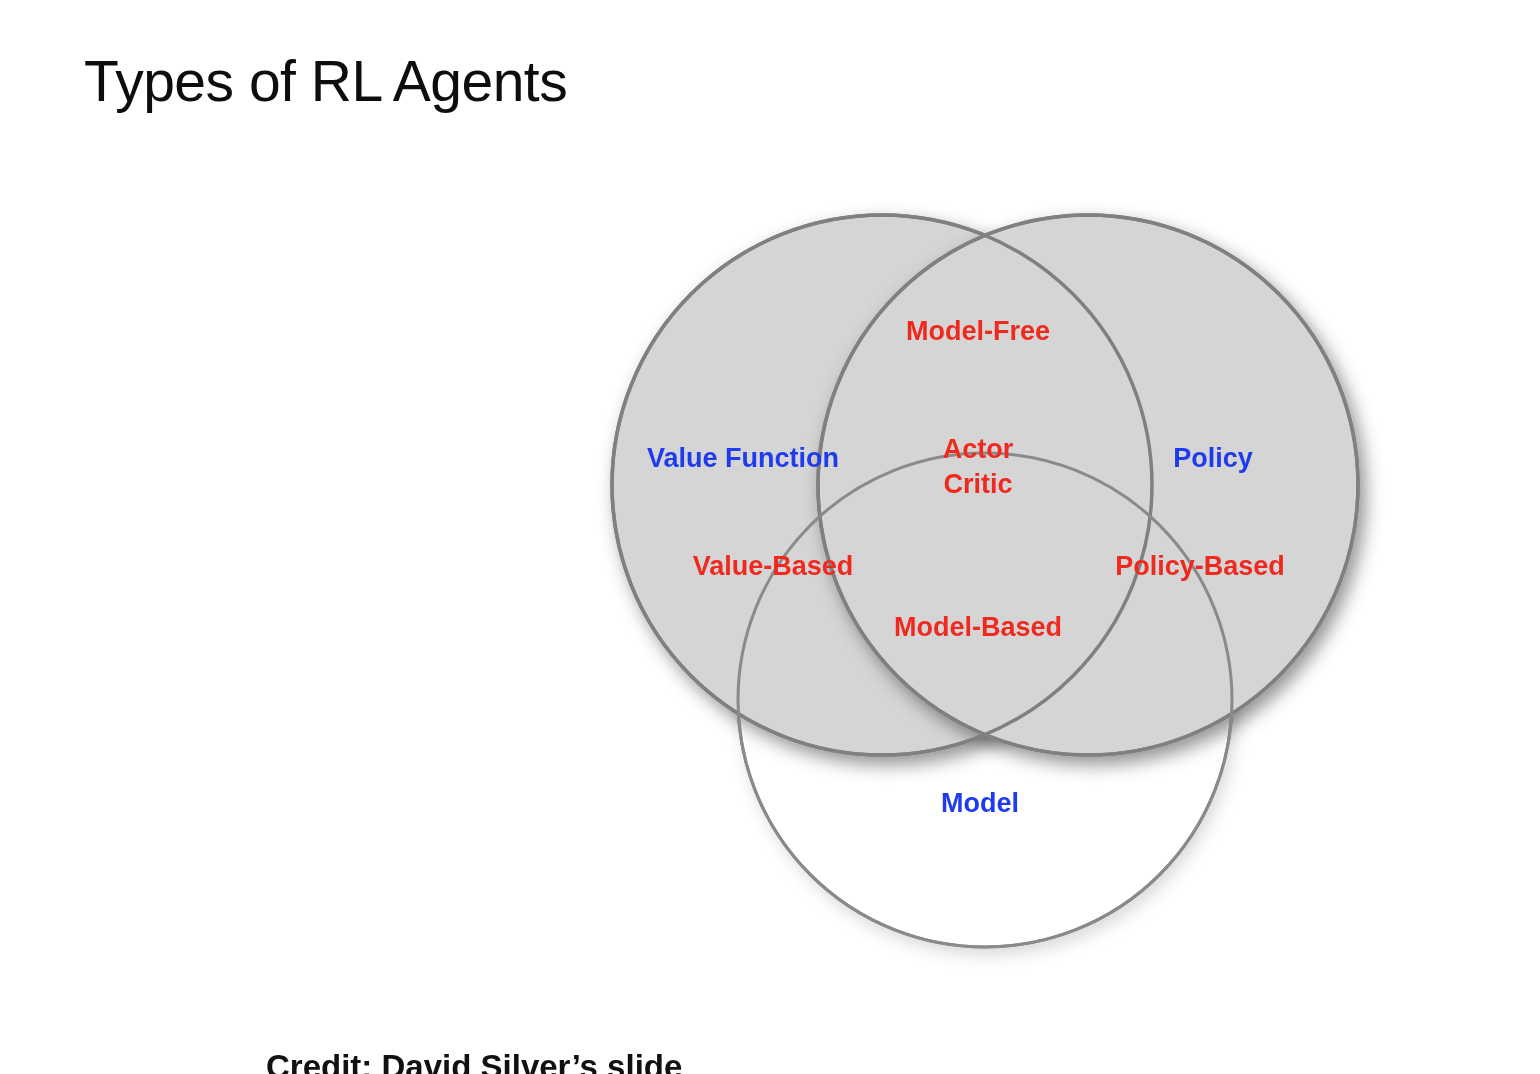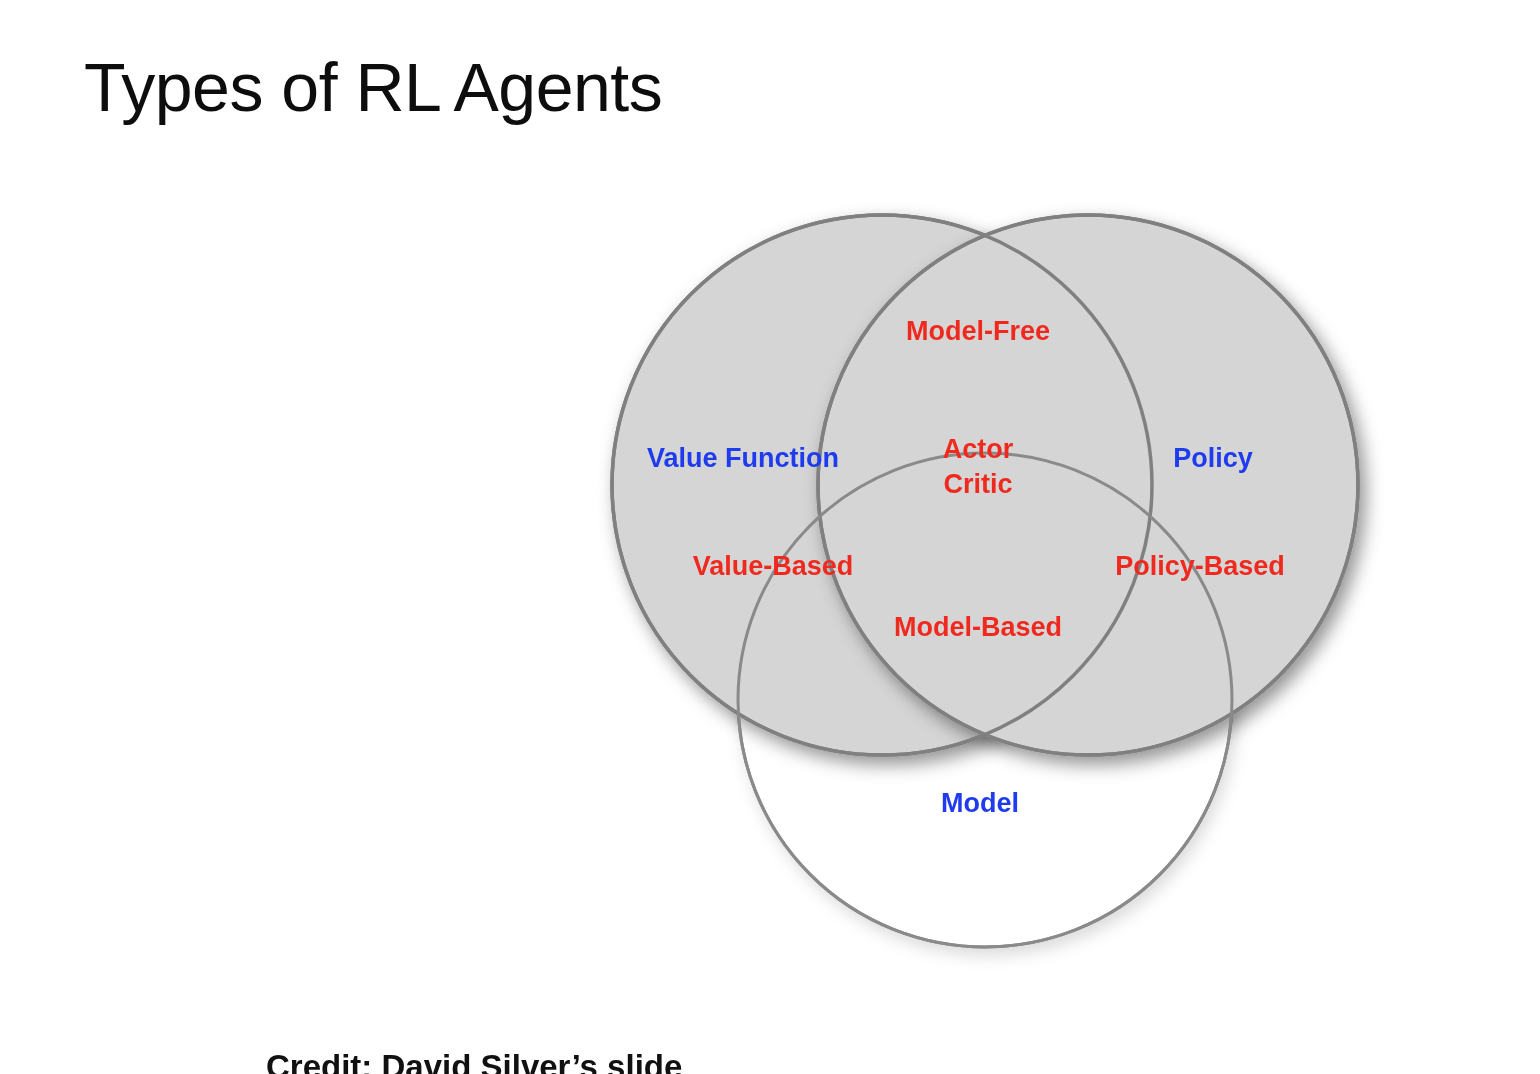--- a/index.html
+++ b/index.html
@@ -18,21 +18,21 @@
     height: 1074px;
     background: #ffffff;
     overflow: hidden;
   }
   #slide-title {
     position: absolute;
     left: 84px;
     top: 52px;
     font-family: "Liberation Sans", sans-serif;
     font-weight: 300;
-    font-size: 68px;
+    font-size: 57px;
     line-height: 1.05;
     letter-spacing: -0.5px;
     color: #0d0d0d;
     white-space: nowrap;
   }
   #venn-wrap {
     position: absolute;
     left: 560px;
     top: 215px;
     width: 860px;

